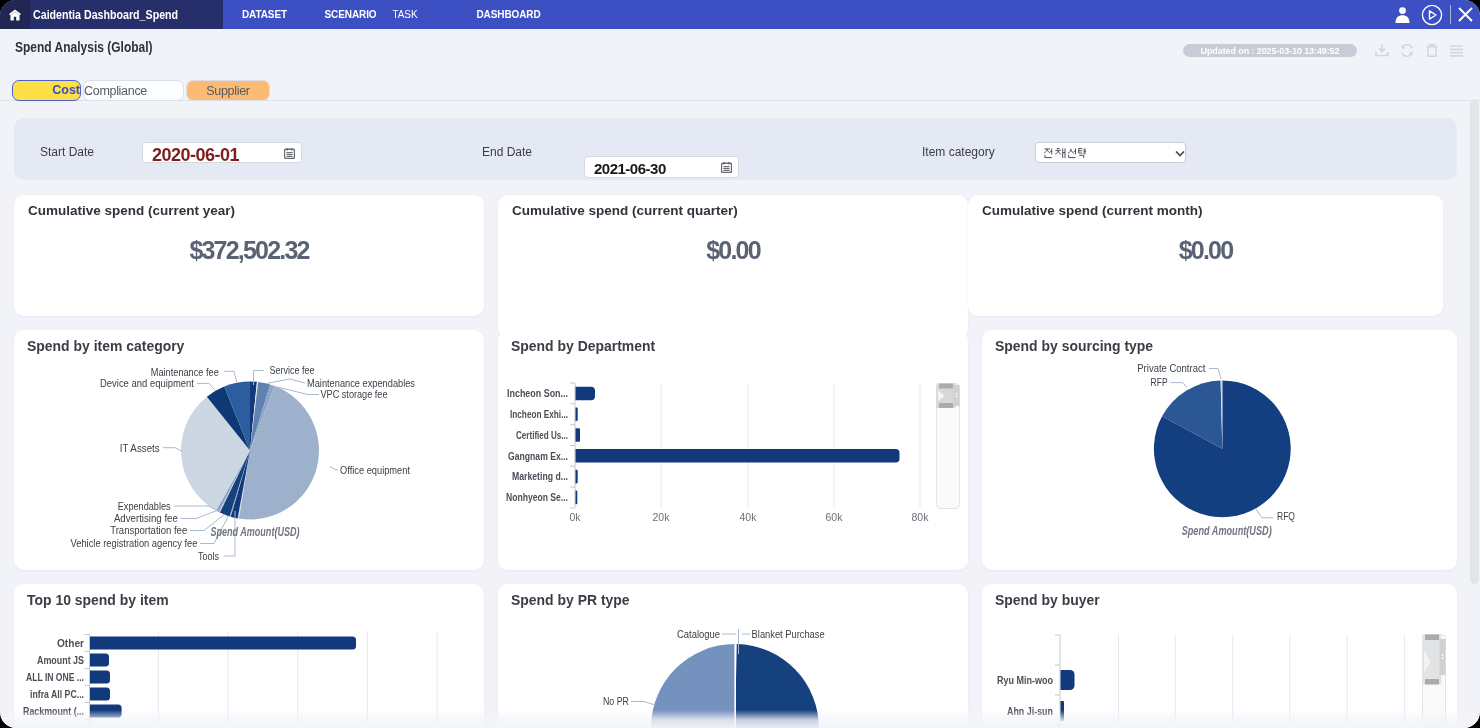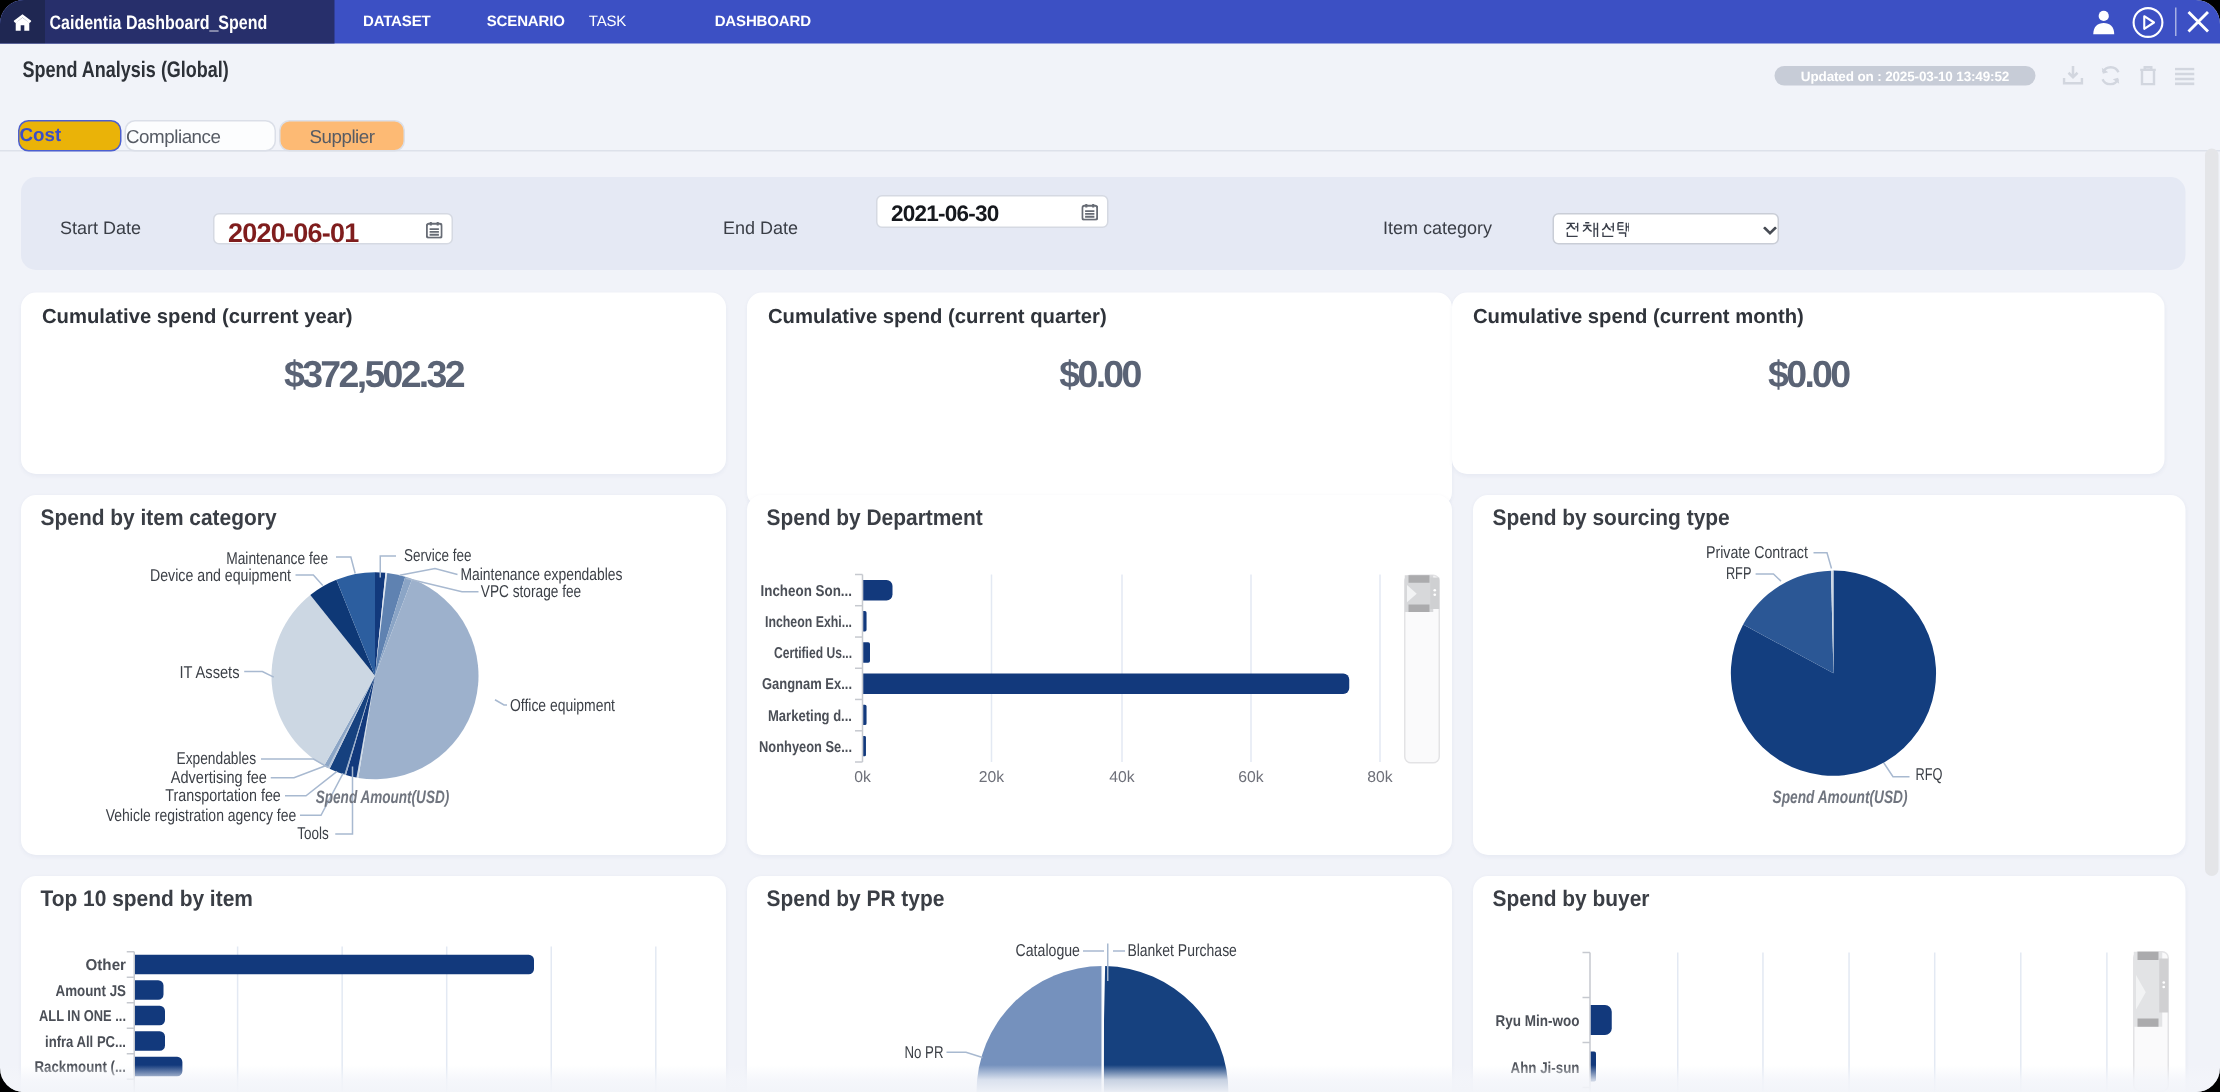--- a/index.html
+++ b/index.html
@@ -34,35 +34,35 @@
       <path d="M12.3 4.2 A5.6 5.6 0 0 0 2 4.2 M1.7 8.8 A5.6 5.6 0 0 0 12 8.8" stroke="#d2d6df" stroke-width="1.6" fill="none"></path>
       <path d="M1.2 1.2 L1.9 5.2 L5.5 4.2 Z M12.8 11.8 L12.1 7.8 L8.5 8.8 Z" fill="#d2d6df"></path>
     </svg>
     <svg width="12" height="13" viewBox="0 0 12 13" style="left:1426px;top:44px">
       <path d="M0.8 2.6 H11.2 M3.8 2.4 V0.8 H8.2 V2.4 M2 2.8 V12.2 H10 V2.8" stroke="#d2d6df" stroke-width="1.6" fill="none"></path>
     </svg>
     <svg width="13" height="12" viewBox="0 0 13 12" style="left:1450px;top:44.5px">
       <path d="M0 1 H13 M0 4.3 H13 M0 7.6 H13 M0 10.9 H13" stroke="#d2d6df" stroke-width="1.7"></path>
     </svg>
     <div class="abs" style="left:0;top:100px;width:1480px;height:1px;background:#dde1ea"></div>
-    <div class="abs" style="left:12px;top:79.5px;width:69px;height:21.5px;background:#eab308;border:1.4px solid #4c5fd0;border-radius:7px;color:#3b4fc6;font-size:12.5px;font-weight:bold;text-align:left;line-height:19px">Cost</div>
+    <div class="abs" style="left:12px;top:79.5px;width:69px;height:21.5px;background:#fde047;border:1.4px solid #4c5fd0;border-radius:7px;color:#3b4fc6;font-size:12.5px;font-weight:bold;text-align:right;line-height:19px">Cost</div>
     <div class="abs" style="left:83px;top:79.5px;width:101px;height:21.5px;background:#fcfdfe;border:1px solid #dbdfe8;border-radius:7px;color:#565b64;font-size:12.5px;line-height:20px;letter-spacing:-.3px">Compliance</div>
     <div class="abs" style="left:186px;top:79.5px;width:84px;height:21.5px;background:#fdba74;border:1px solid #dbdfe8;border-radius:7px;color:#565b64;font-size:12.5px;text-align:center;line-height:20px;letter-spacing:-.3px">Supplier</div>
     <div class="abs" style="left:14px;top:118px;width:1443px;height:62px;background:#e5e9f4;border-radius:10px"></div>
     <div class="abs" style="left:40px;top:145px;font-size:12px;color:#3a3e46">Start Date</div>
     <div class="abs" style="left:142px;top:141.5px;width:160px;height:21.5px;background:#fff;border:1px solid #d5d9e2;border-radius:4px">
       <div class="abs" style="left:9px;top:2.5px;font-size:18px;font-weight:bold;color:#7f1d1d;letter-spacing:-.5px">2020-06-01</div>
       <svg width="11" height="11" viewBox="0 0 11 11" style="left:141px;top:5px">
         <rect x="0.5" y="1.2" width="10" height="9.3" rx="1.4" fill="none" stroke="#676c75" stroke-width="1.4"></rect>
         <path d="M3.2 0 V2.4 M7.8 0 V2.4" stroke="#676c75" stroke-width="1.4"></path>
         <path d="M2.4 4.7 H8.6 M2.4 6.6 H8.6 M2.4 8.5 H8.6" stroke="#676c75" stroke-width="1.2"></path>
       </svg>
     </div>
     <div class="abs" style="left:482px;top:145px;font-size:12px;color:#3a3e46">End Date</div>
-    <div class="abs" style="left:584px;top:130px;width:155px;height:21.5px;background:#fff;border:1px solid #d5d9e2;border-radius:4px">
+    <div class="abs" style="left:584px;top:156px;width:155px;height:21.5px;background:#fff;border:1px solid #d5d9e2;border-radius:4px">
       <div class="abs" style="left:9px;top:2.5px;font-size:15px;font-weight:bold;color:#15181d;letter-spacing:-.5px">2021-06-30</div>
       <svg width="11" height="11" viewBox="0 0 11 11" style="left:136px;top:5px">
         <rect x="0.5" y="1.2" width="10" height="9.3" rx="1.4" fill="none" stroke="#676c75" stroke-width="1.4"></rect>
         <path d="M3.2 0 V2.4 M7.8 0 V2.4" stroke="#676c75" stroke-width="1.4"></path>
         <path d="M2.4 4.7 H8.6 M2.4 6.6 H8.6 M2.4 8.5 H8.6" stroke="#676c75" stroke-width="1.2"></path>
       </svg>
     </div>
     <div class="abs" style="left:922px;top:145px;font-size:12px;color:#3a3e46">Item category</div>
     <div class="abs" style="left:1035px;top:142px;width:151px;height:20.5px;background:#fff;border:1px solid #c9cdd6;border-radius:4px">
       <div class="abs" style="left:8px;top:4.5px">

